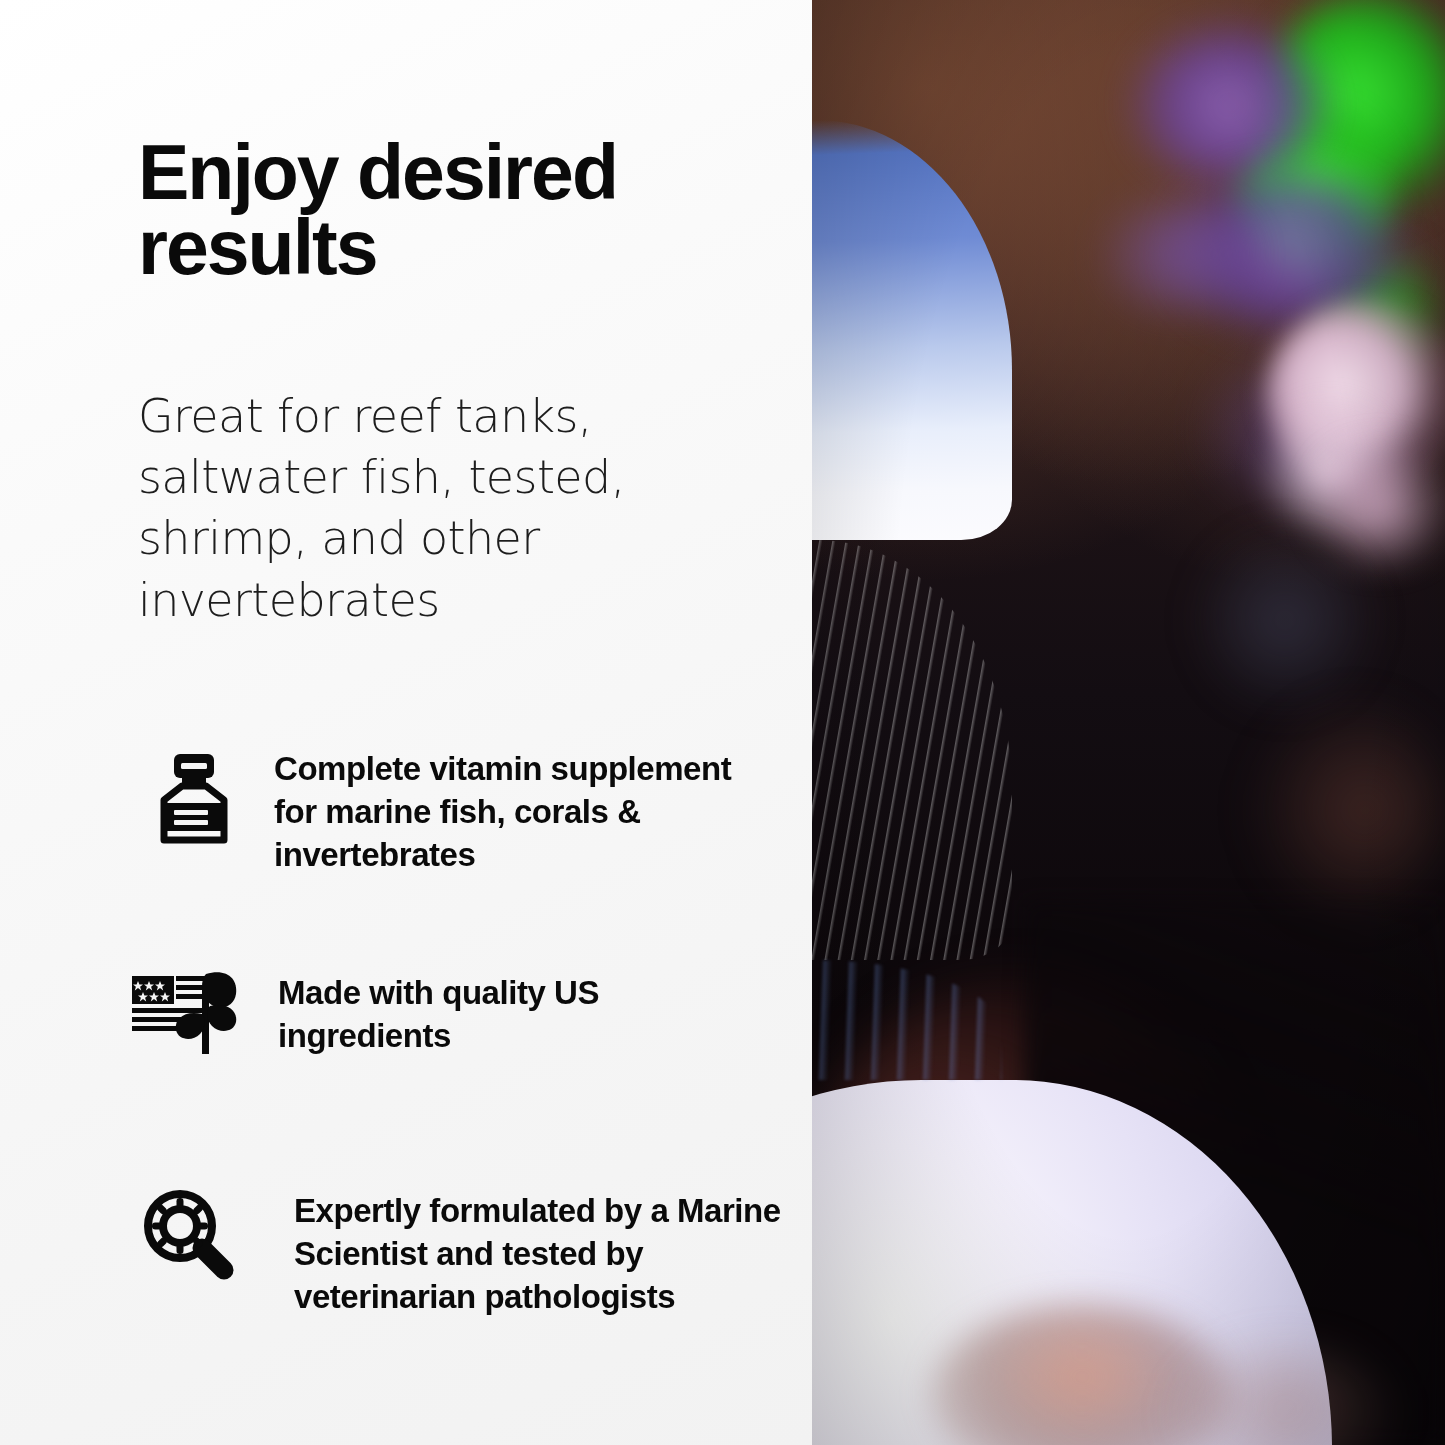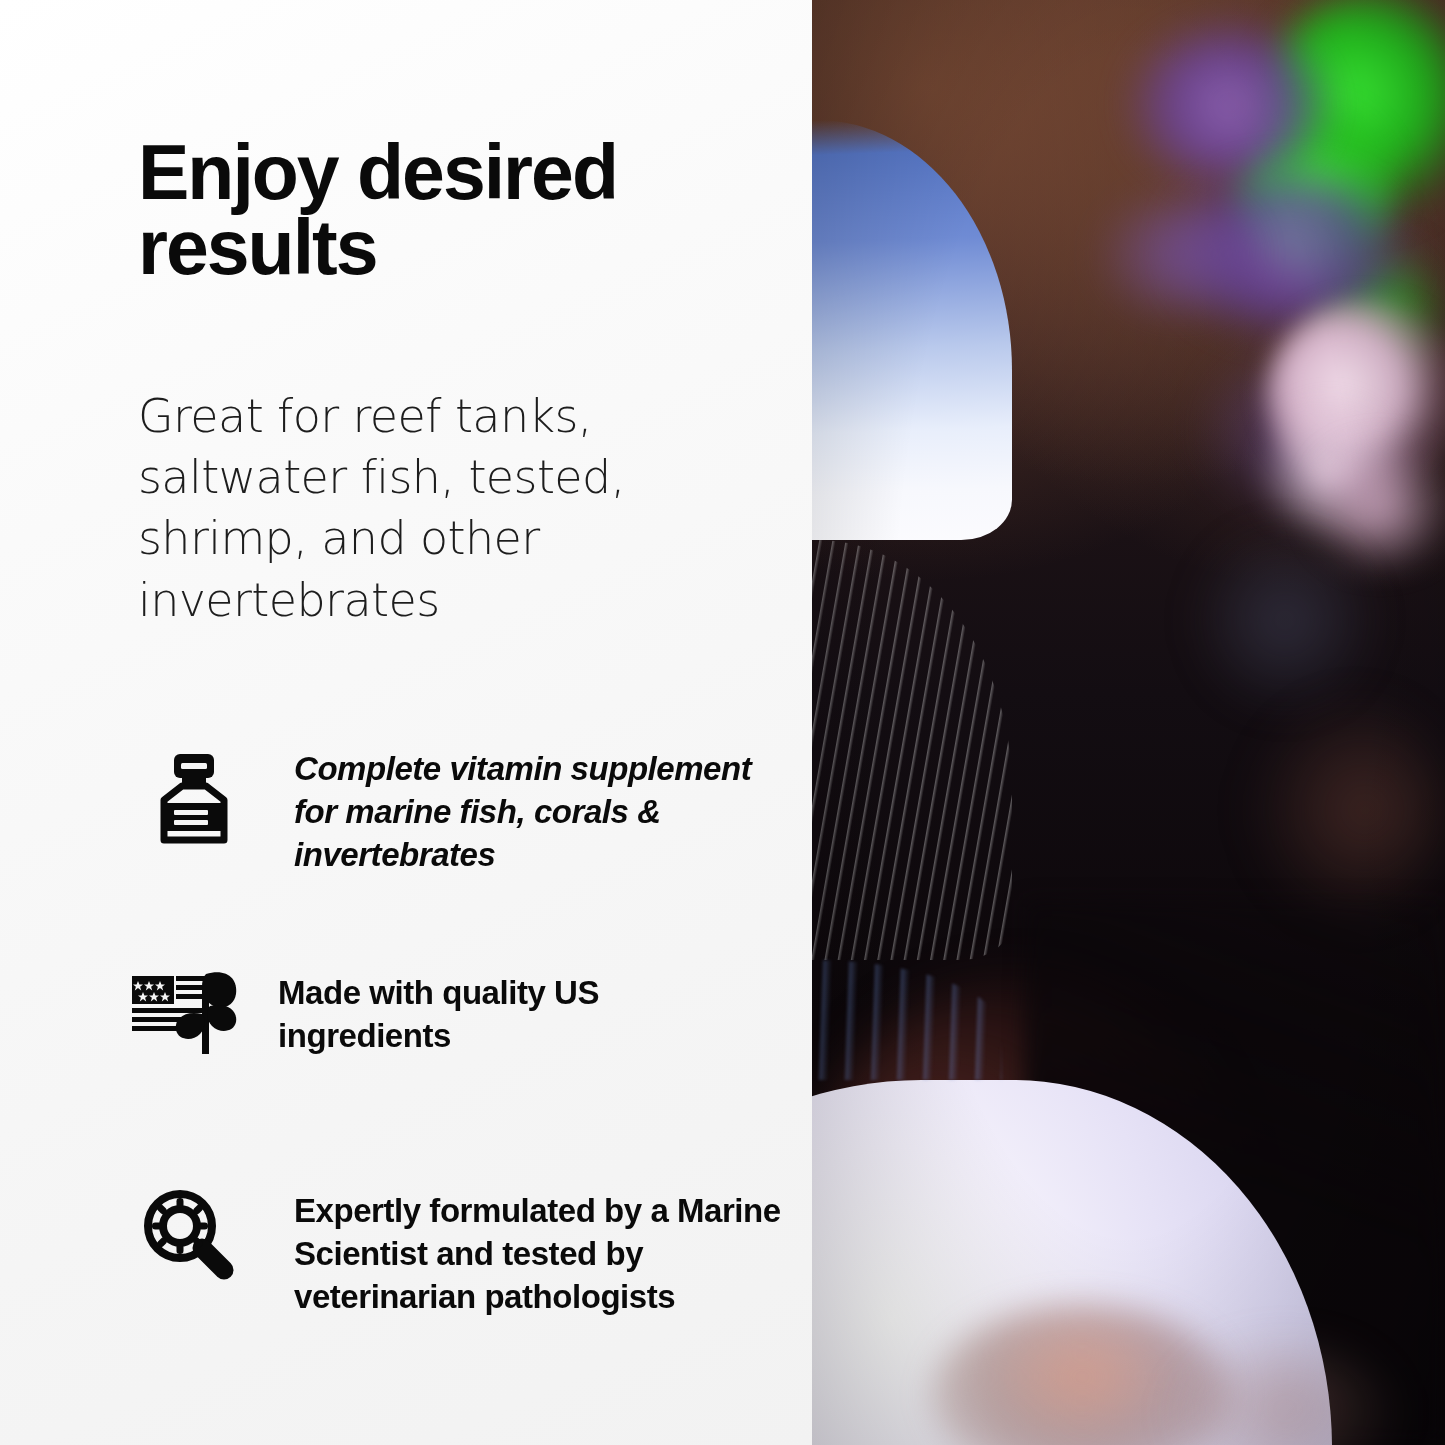--- a/index.html
+++ b/index.html
@@ -44,21 +44,21 @@
   .bullet .ico {
     flex:0 0 auto; width:96px; height:96px;
     display:flex; align-items:flex-start; justify-content:center;
   }
   .bullet .btxt {
     font-size:33px; font-weight:700; line-height:1.30;
     letter-spacing:-0.45px; color:#0a0a0a;
     font-family:"Liberation Sans", sans-serif;
   }
   #b1 { left:146px; top:752px; width:640px; }
-  #b1 .btxt { margin-left:52px; width:500px; margin-top:-4px;font-style:italic; }
+  #b1 .btxt { margin-left:32px; width:500px; margin-top:-4px; }
   #b2 { left:128px; top:966px; width:640px; }
   #b2 .ico { width:116px; height:96px; }
   #b2 .btxt { margin-left:34px; width:470px; margin-top:6px; }
   #b3 { left:140px; top:1186px; width:660px; }
   #b3 .btxt { margin-left:58px; width:500px; margin-top:4px; }
 
   
   .photo {
     width:633px; height:1445px;
     position:relative; overflow:hidden;

